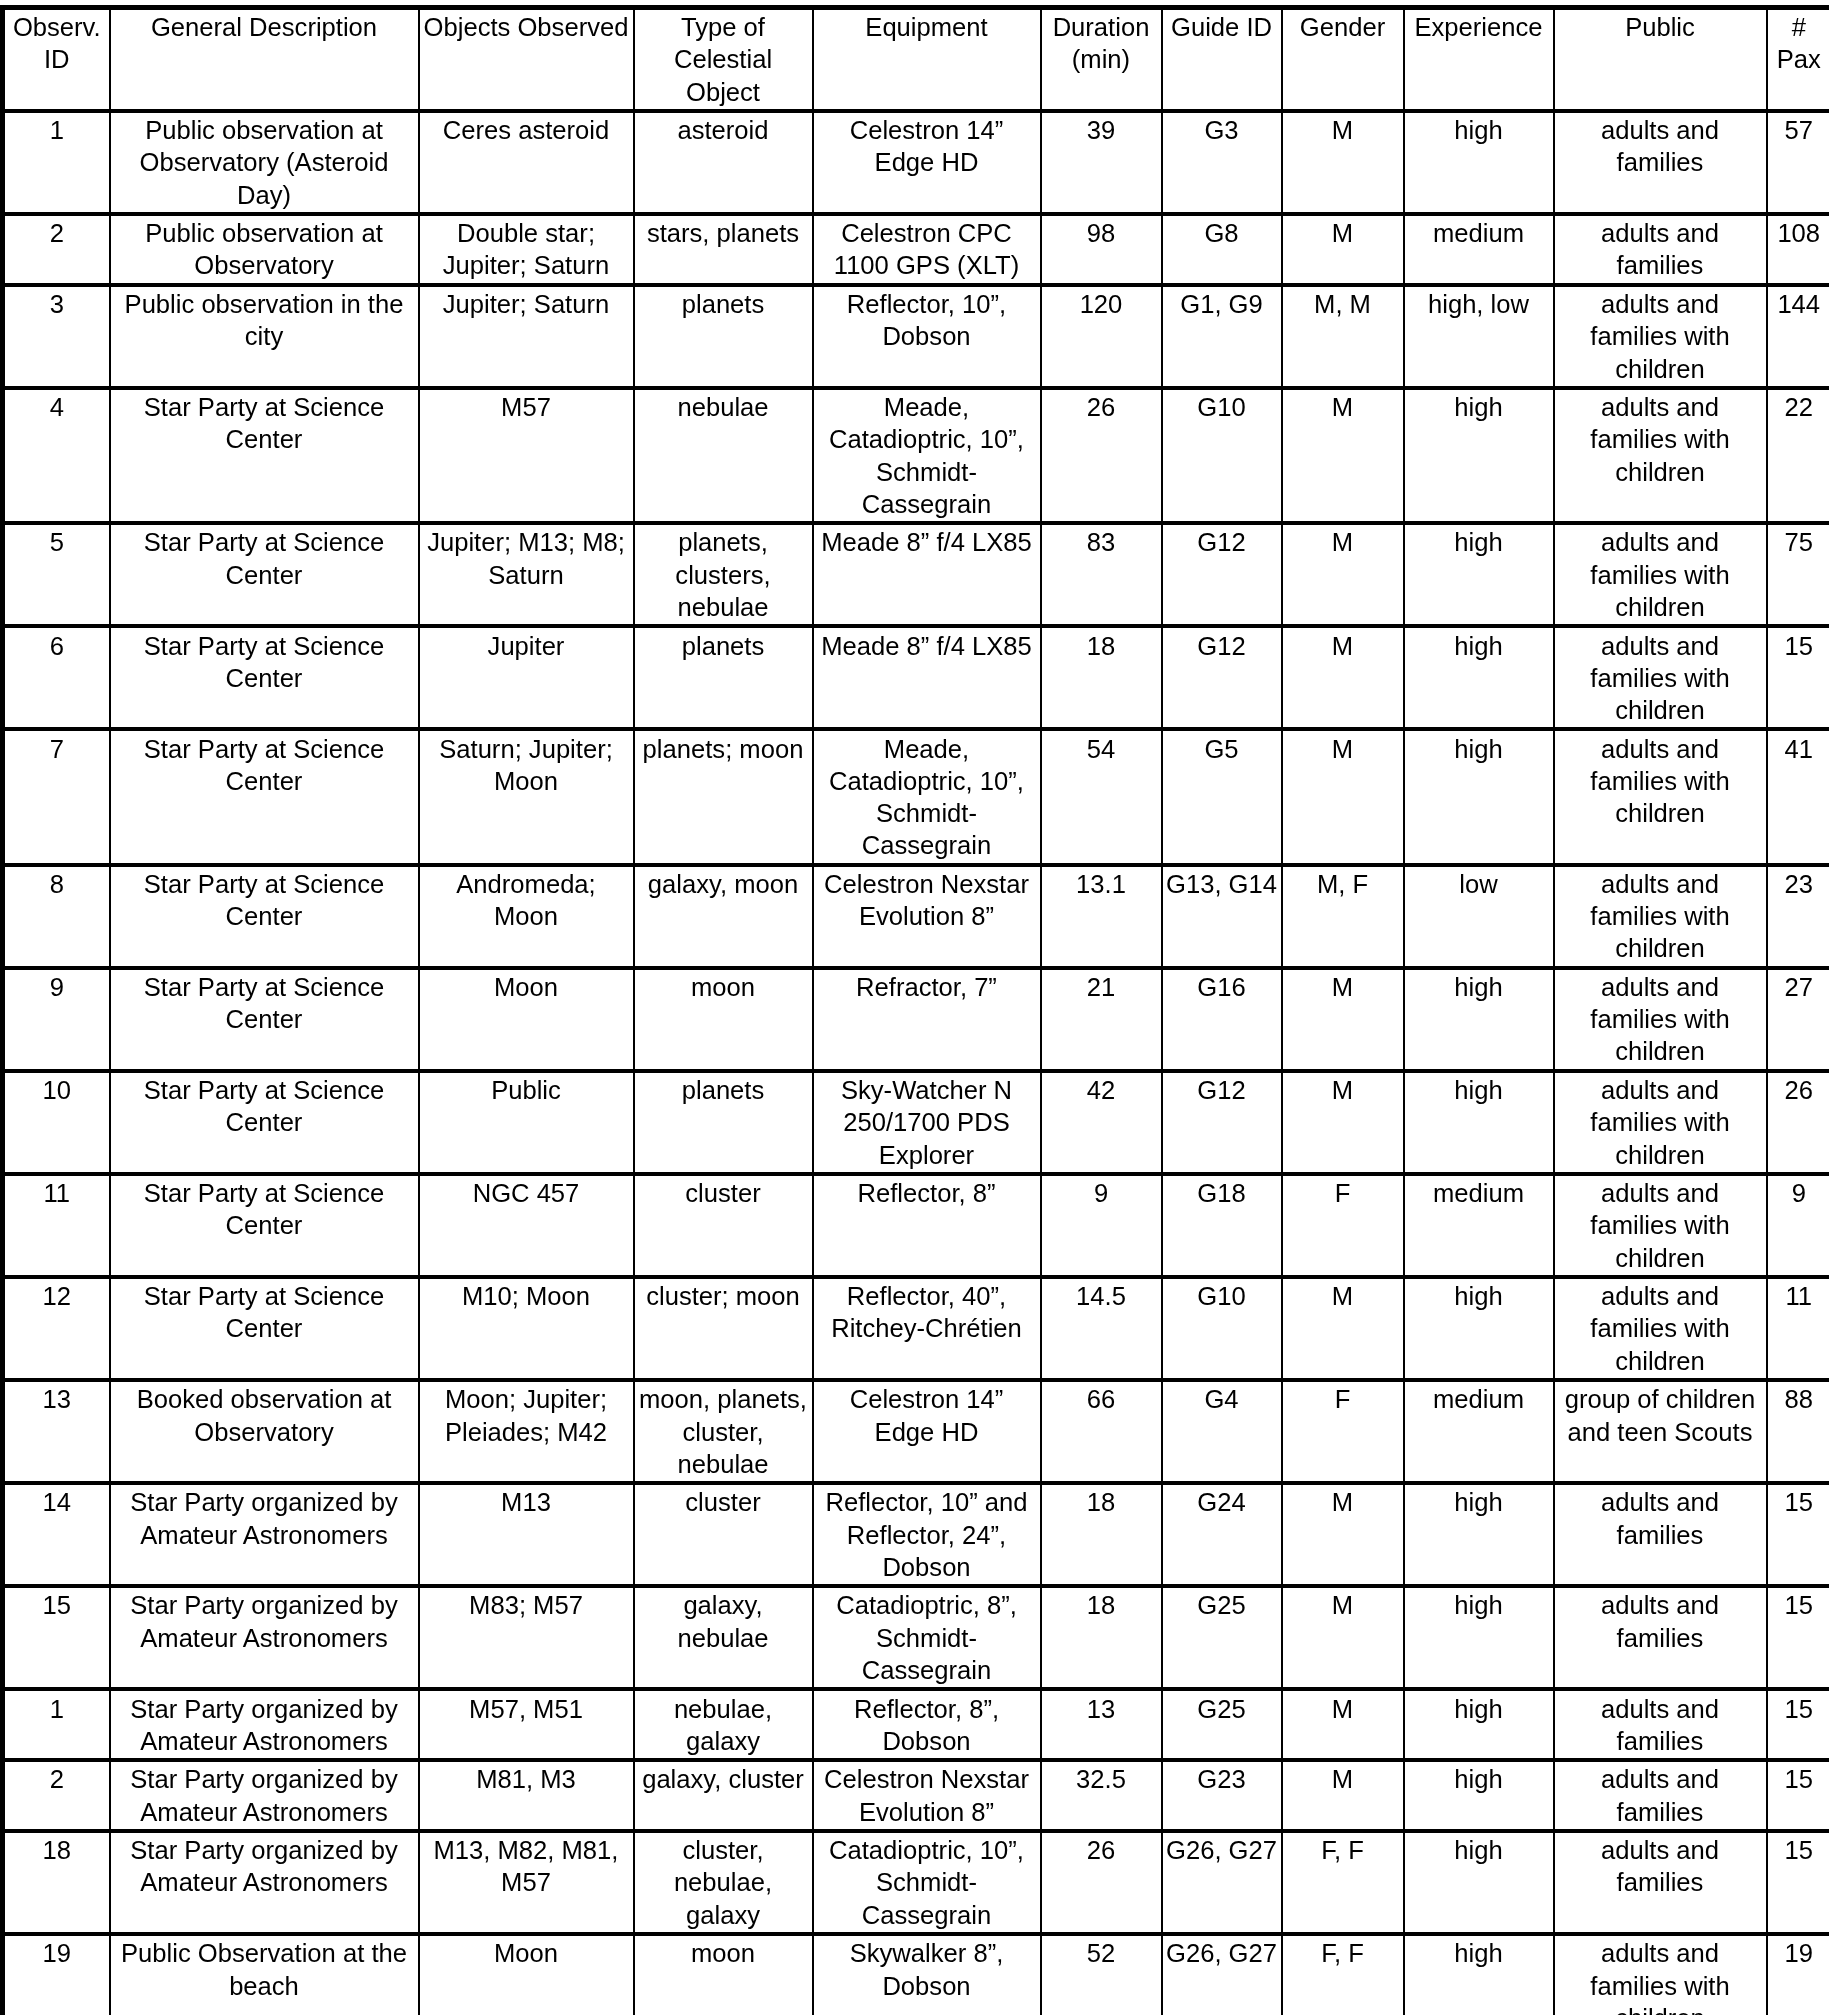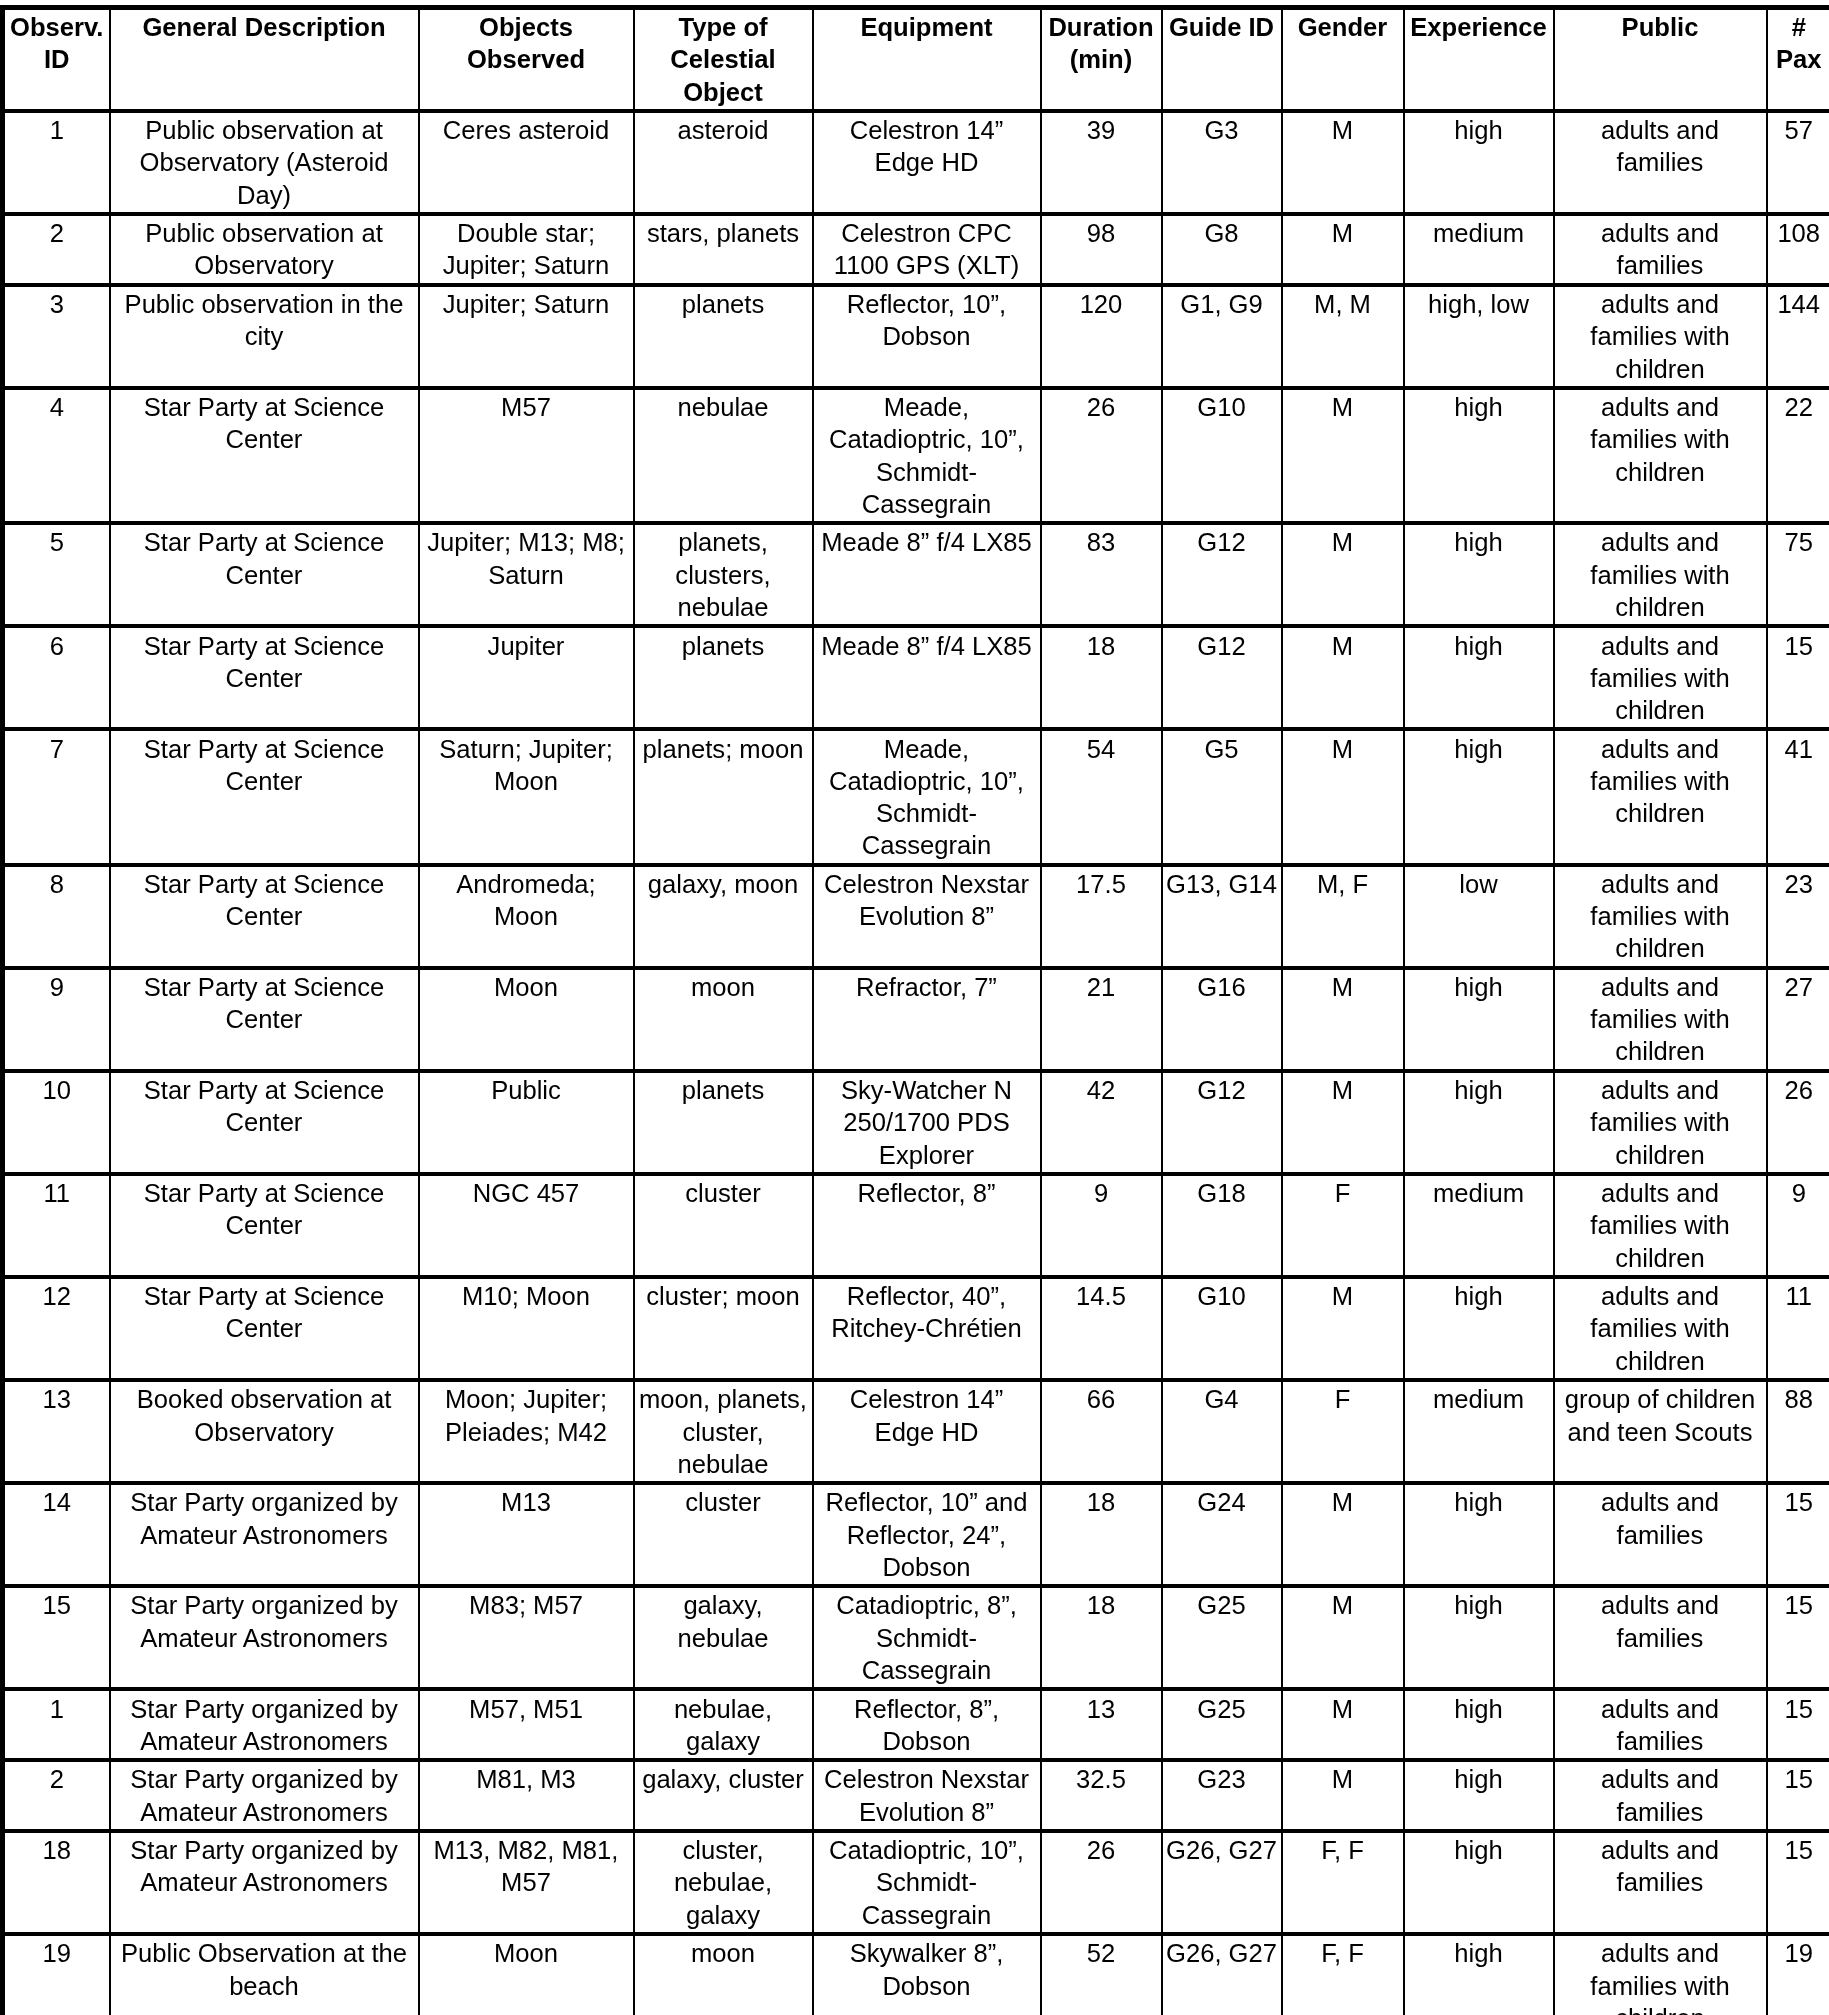--- a/index.html
+++ b/index.html
@@ -27,21 +27,21 @@
   #obs-table th, #obs-table td {
     border: 2.4px solid #000000;
     border-top-width: 4.3px;
     border-bottom-width: 4.3px;
     vertical-align: top;
     text-align: center;
     padding: 1.2px 3px;
     word-wrap: break-word;
   }
   #obs-table thead th {
-    font-weight: bold;
+    font-weight: normal;
     border-bottom-width: 4.9px;
   }
   
   col.c0  { width: 107px; }
   col.c1  { width: 309px; }
   col.c2  { width: 215px; }
   col.c3  { width: 179px; }
   col.c4  { width: 228px; }
   col.c5  { width: 121px; }
   col.c6  { width: 120px; }
@@ -173,21 +173,21 @@
         <td>high</td>
         <td>adults and families with children</td>
         <td>41</td>
       </tr>
       <tr>
         <td>8</td>
         <td>Star Party at Science Center</td>
         <td>Andromeda; Moon</td>
         <td>galaxy, moon</td>
         <td>Celestron Nexstar Evolution 8”</td>
-        <td>17.5</td>
+        <td>13.1</td>
         <td>G13, G14</td>
         <td>M, F</td>
         <td>low</td>
         <td>adults and families with children</td>
         <td>23</td>
       </tr>
       <tr>
         <td>9</td>
         <td>Star Party at Science Center</td>
         <td>Moon</td>

